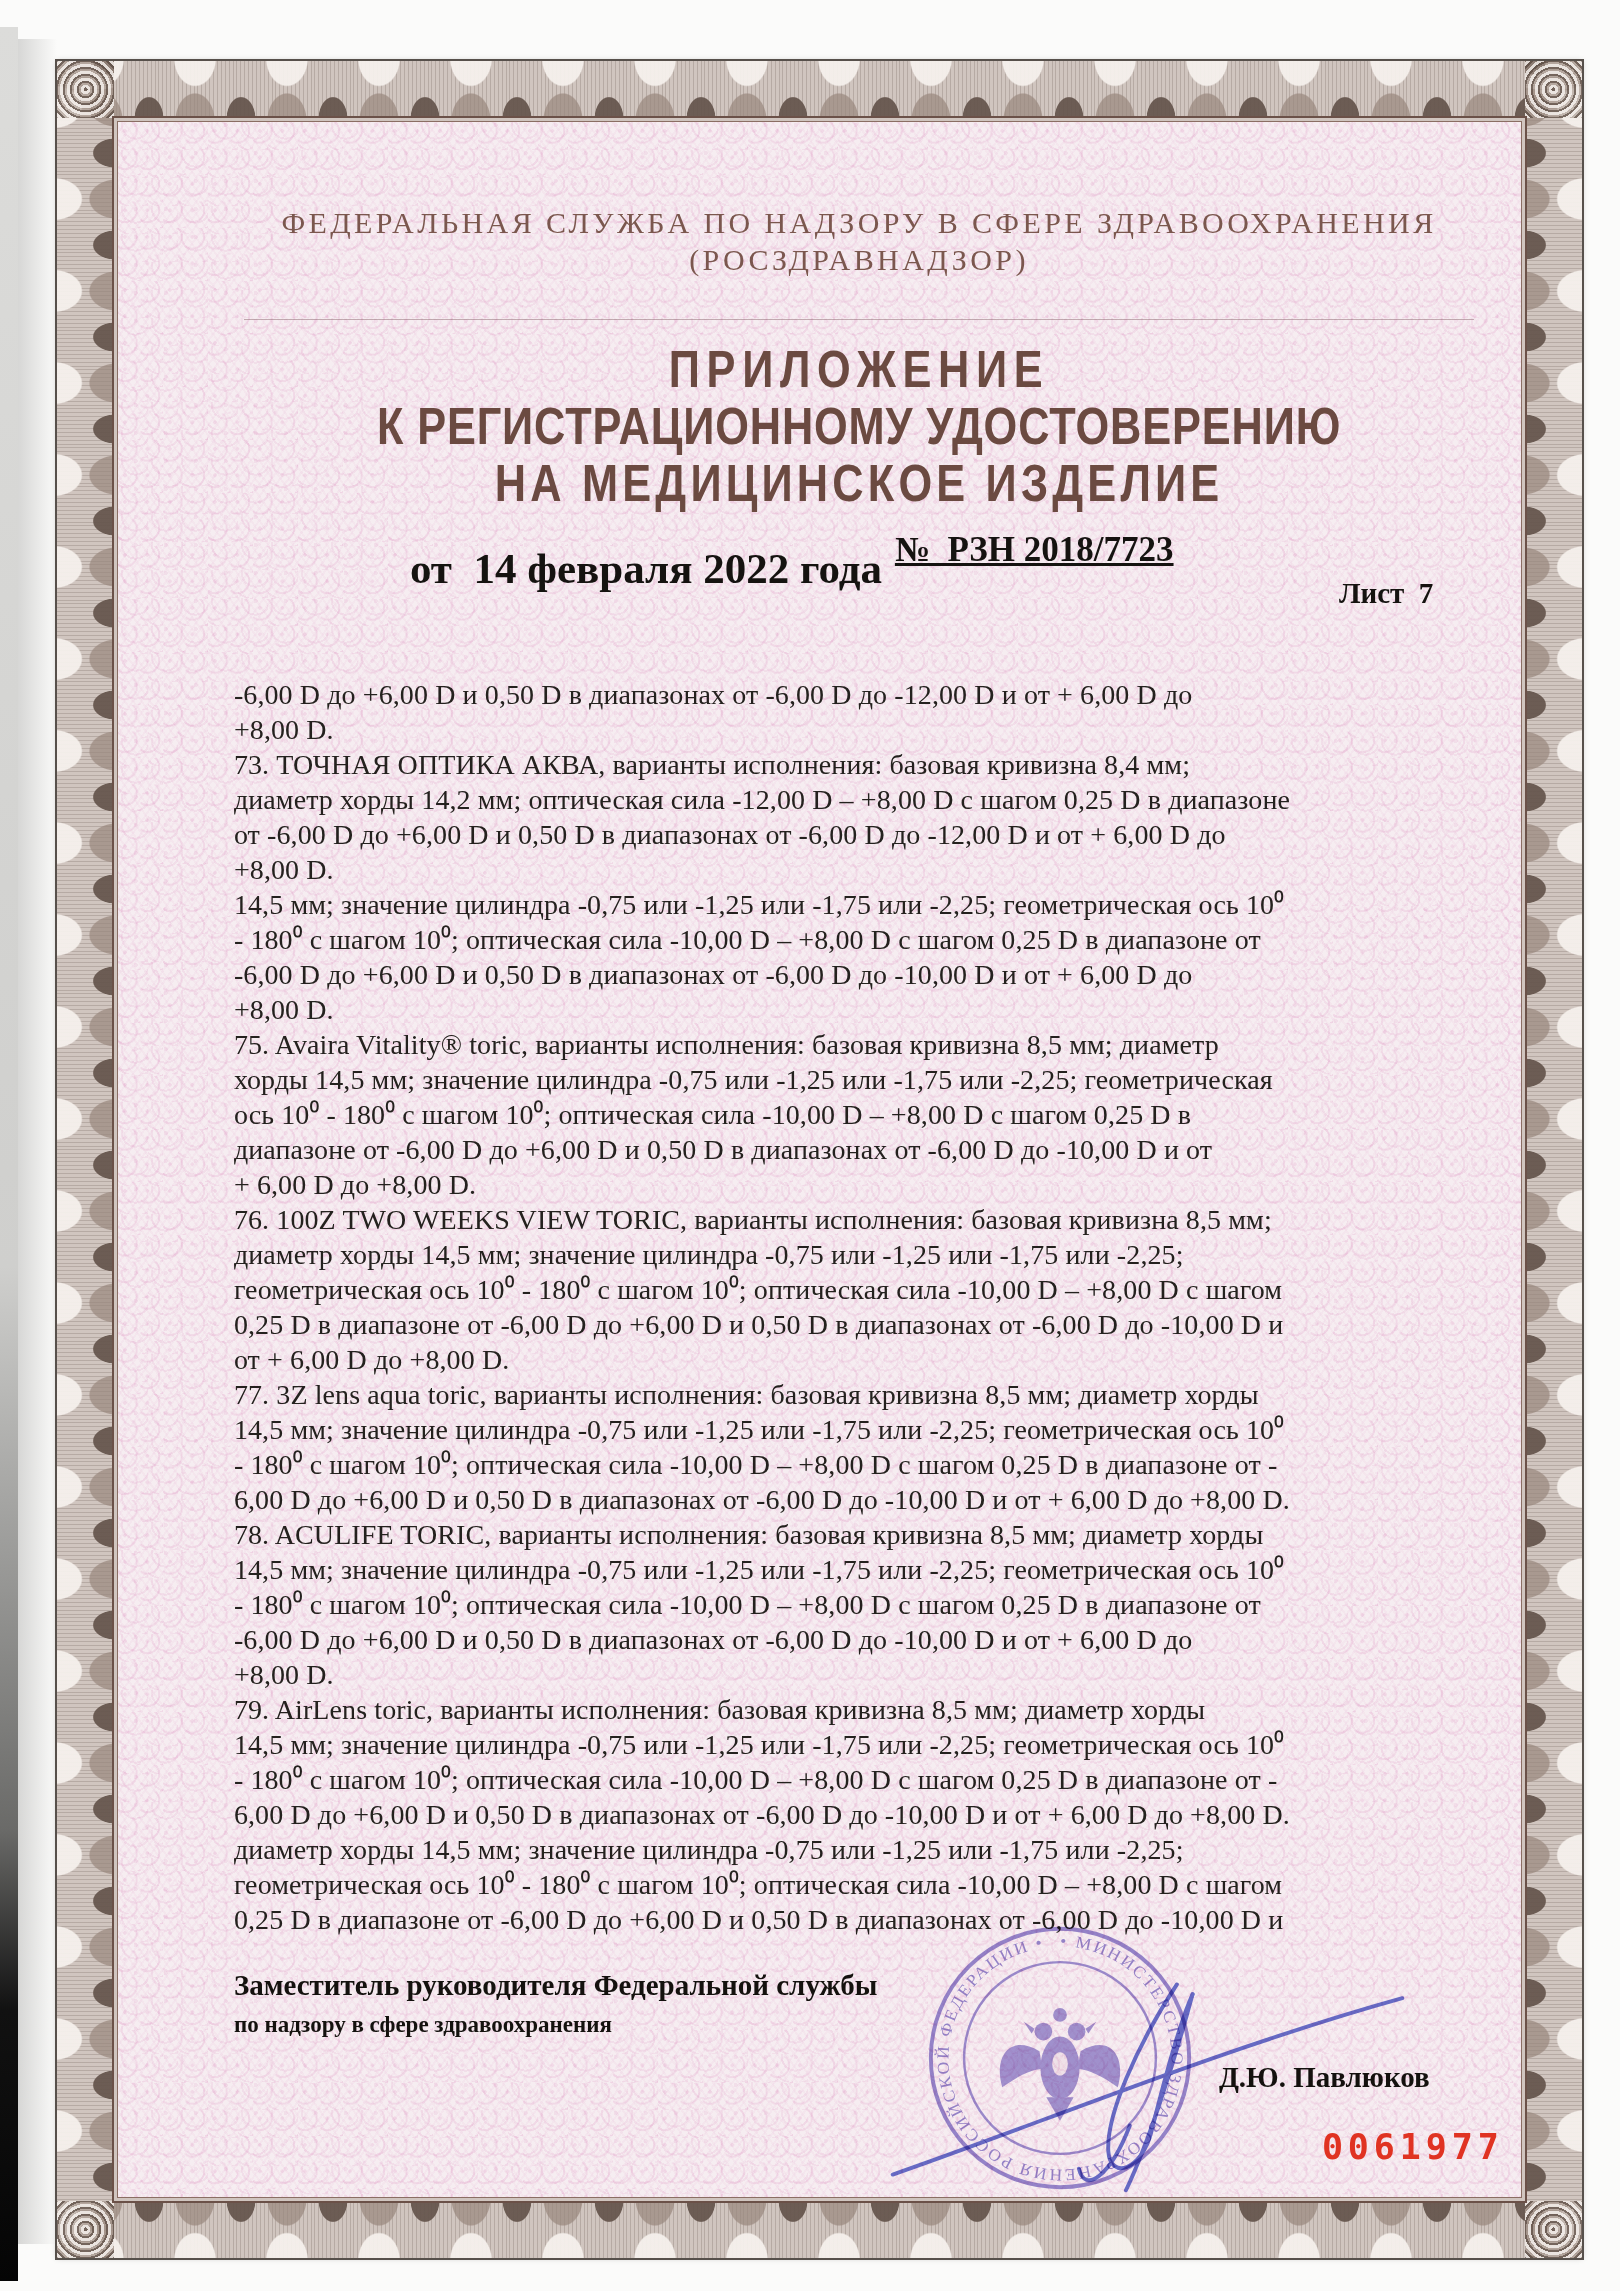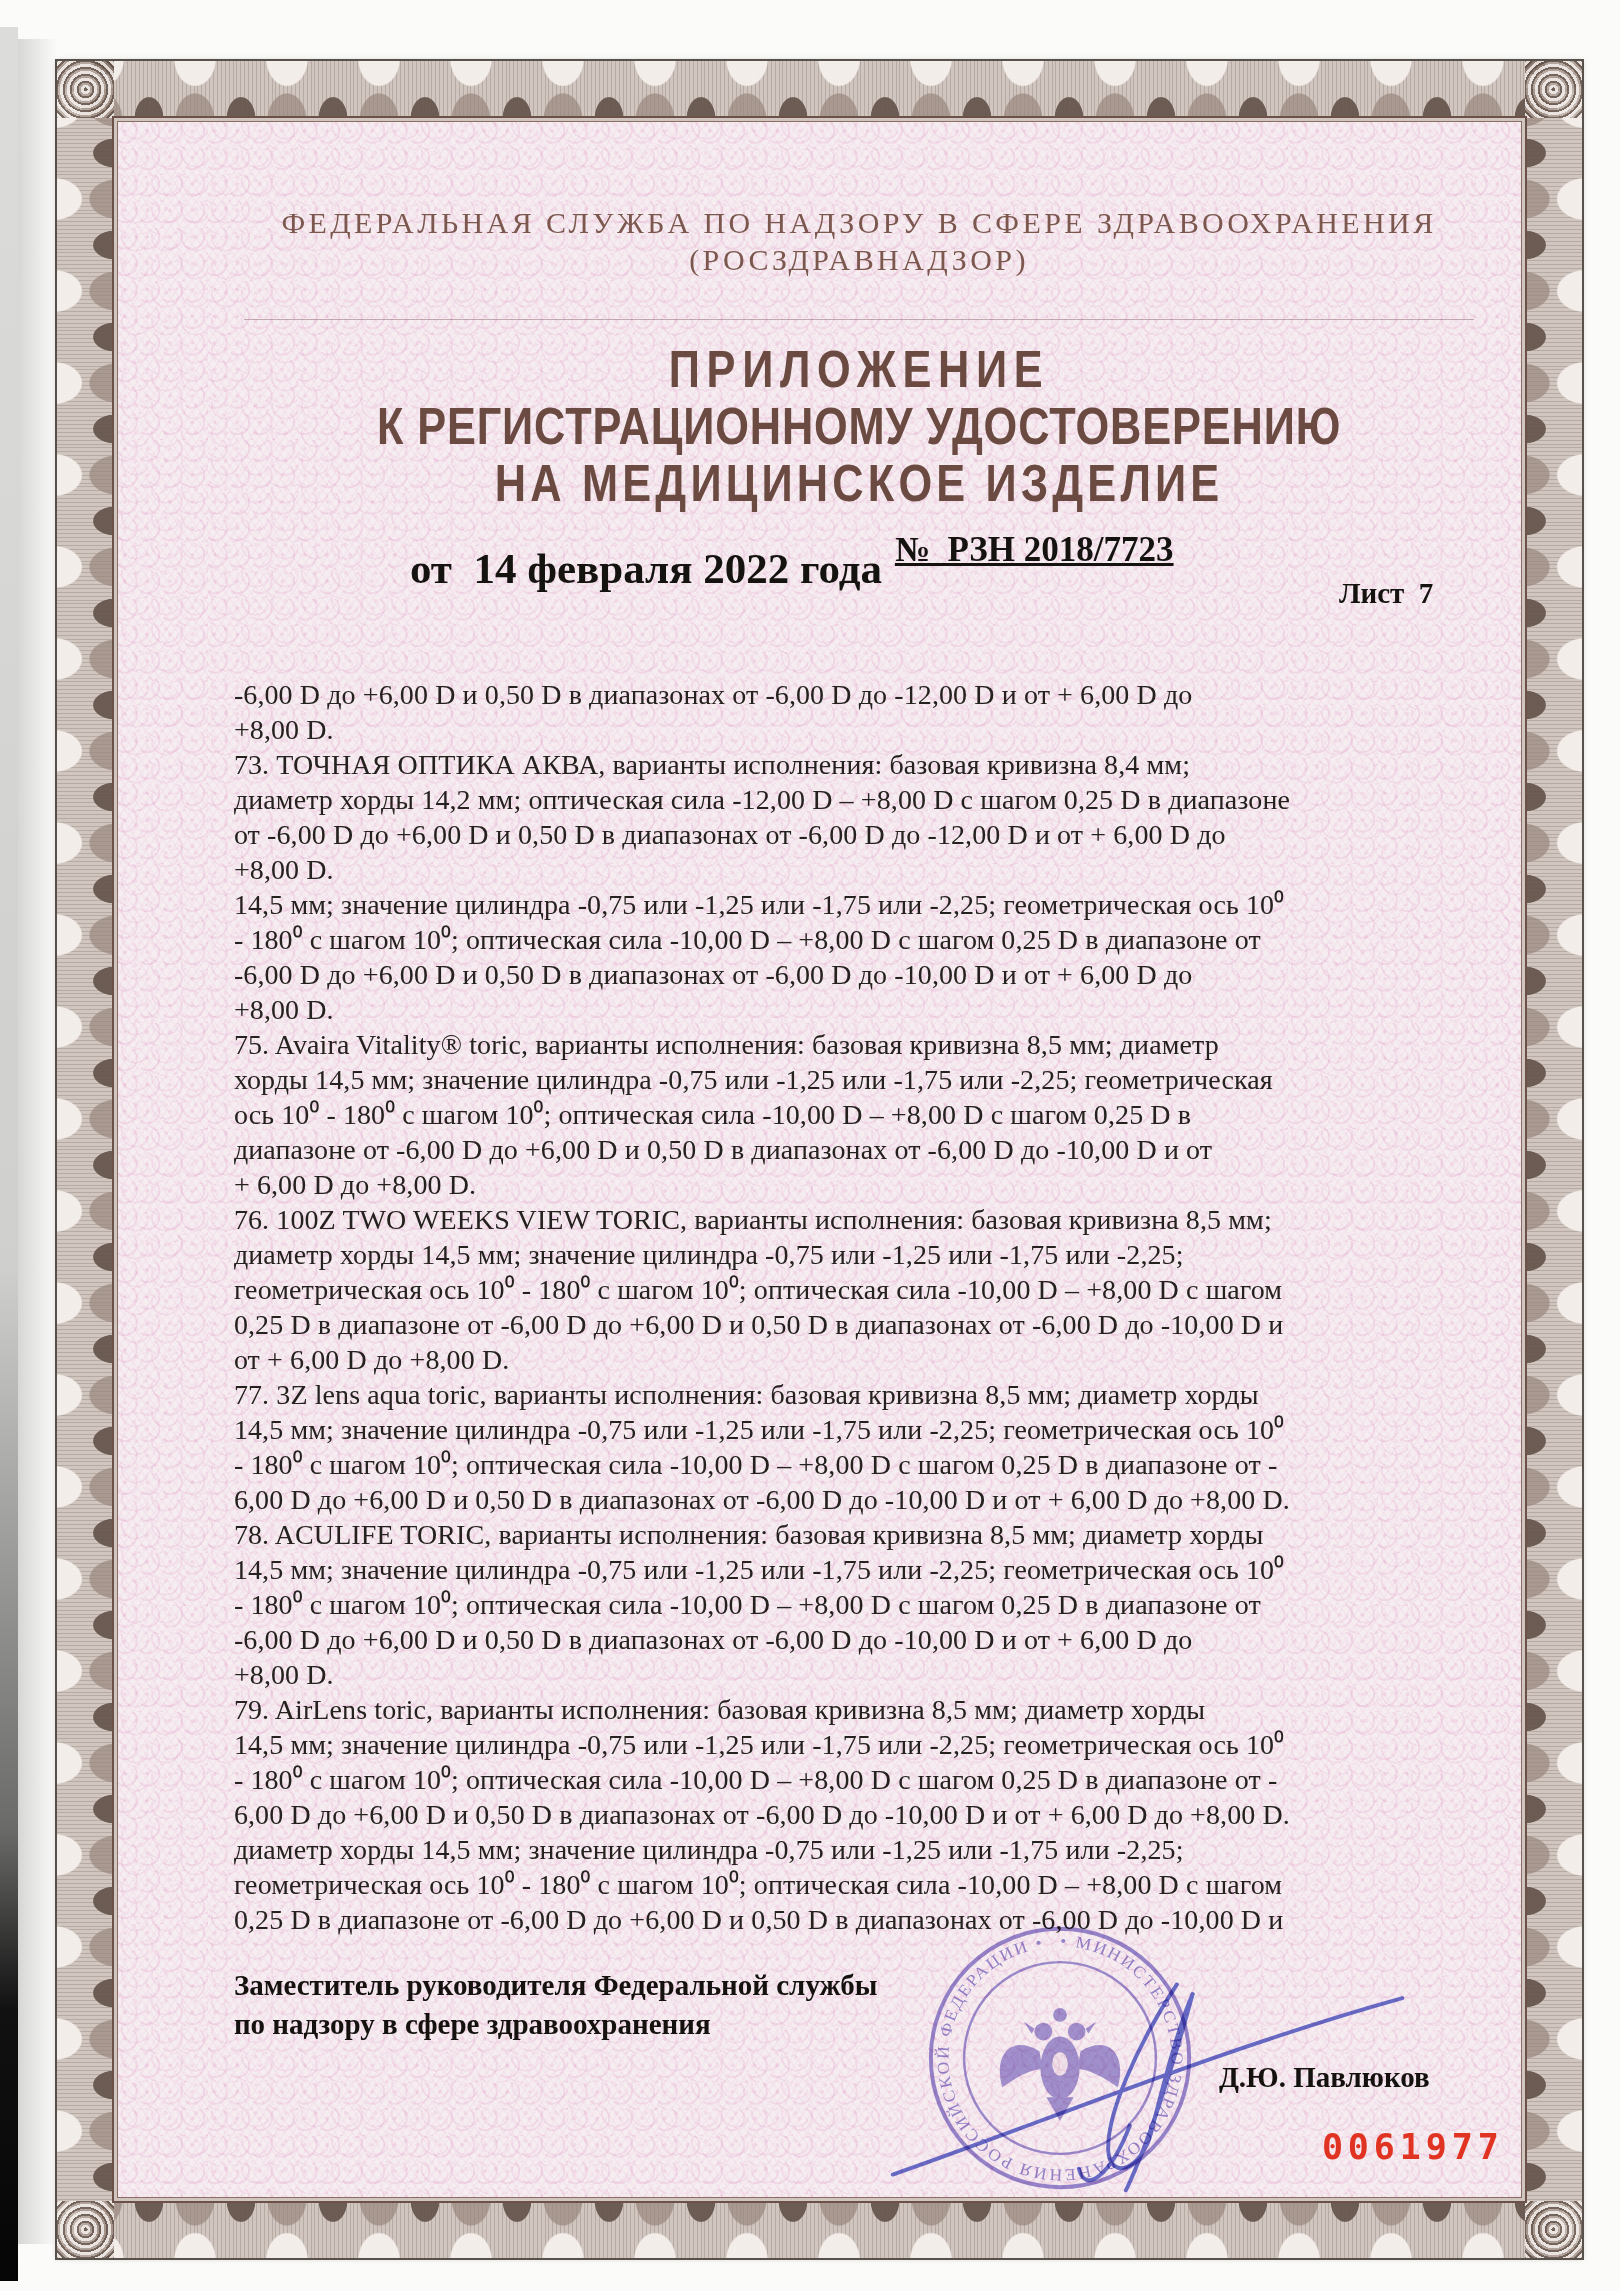--- a/index.html
+++ b/index.html
@@ -93,21 +93,21 @@
 
   .date-row { position:relative; height:61px; margin-top:17.6px; }
   .doc-date { position:absolute; left:176px; top:13.7px; font-weight:bold; font-size:43px; color:#151310; }
   .doc-number { position:absolute; left:661px; top:0; font-weight:bold; font-size:35px; color:#151310;text-decoration:underline; }
   .sheet { position:absolute; left:1221px; top:455px; font-weight:bold; font-size:29px; color:#151310; }
 
   .body-block { margin-top:86px; }
   .bline { font-size:28px; line-height:35px; color:#24211e; white-space:nowrap; letter-spacing:0.1px; }
 
   .sig1 { margin-top:29px; font-weight:bold; font-size:29px; line-height:39px; color:#14110e; }
-  .sig2 { font-weight:bold; font-size:29px; line-height:39px; color:#14110e; }
+  .sig2 { font-weight:bold; font-size:23px; line-height:39px; color:#14110e; }
   .sig-name { position:absolute; left:1101px; top:1939px; font-weight:bold; font-size:29px; color:#14110e; }
 
   .stamp { position:absolute; left:805px; top:1799px; width:274px; height:274px; z-index:5;
     mix-blend-mode:multiply; opacity:.92; }
   .signature { position:absolute; left:755px; top:1835px; width:549px; height:245px; z-index:6;
     mix-blend-mode:multiply; opacity:.92; }
   .serial { position:absolute; left:1204px; top:2005px; z-index:4;
     font-family:"DejaVu Sans Mono", monospace; font-weight:bold; font-size:35px;
     letter-spacing:4.9px; color:#e03322; }
 </style>

